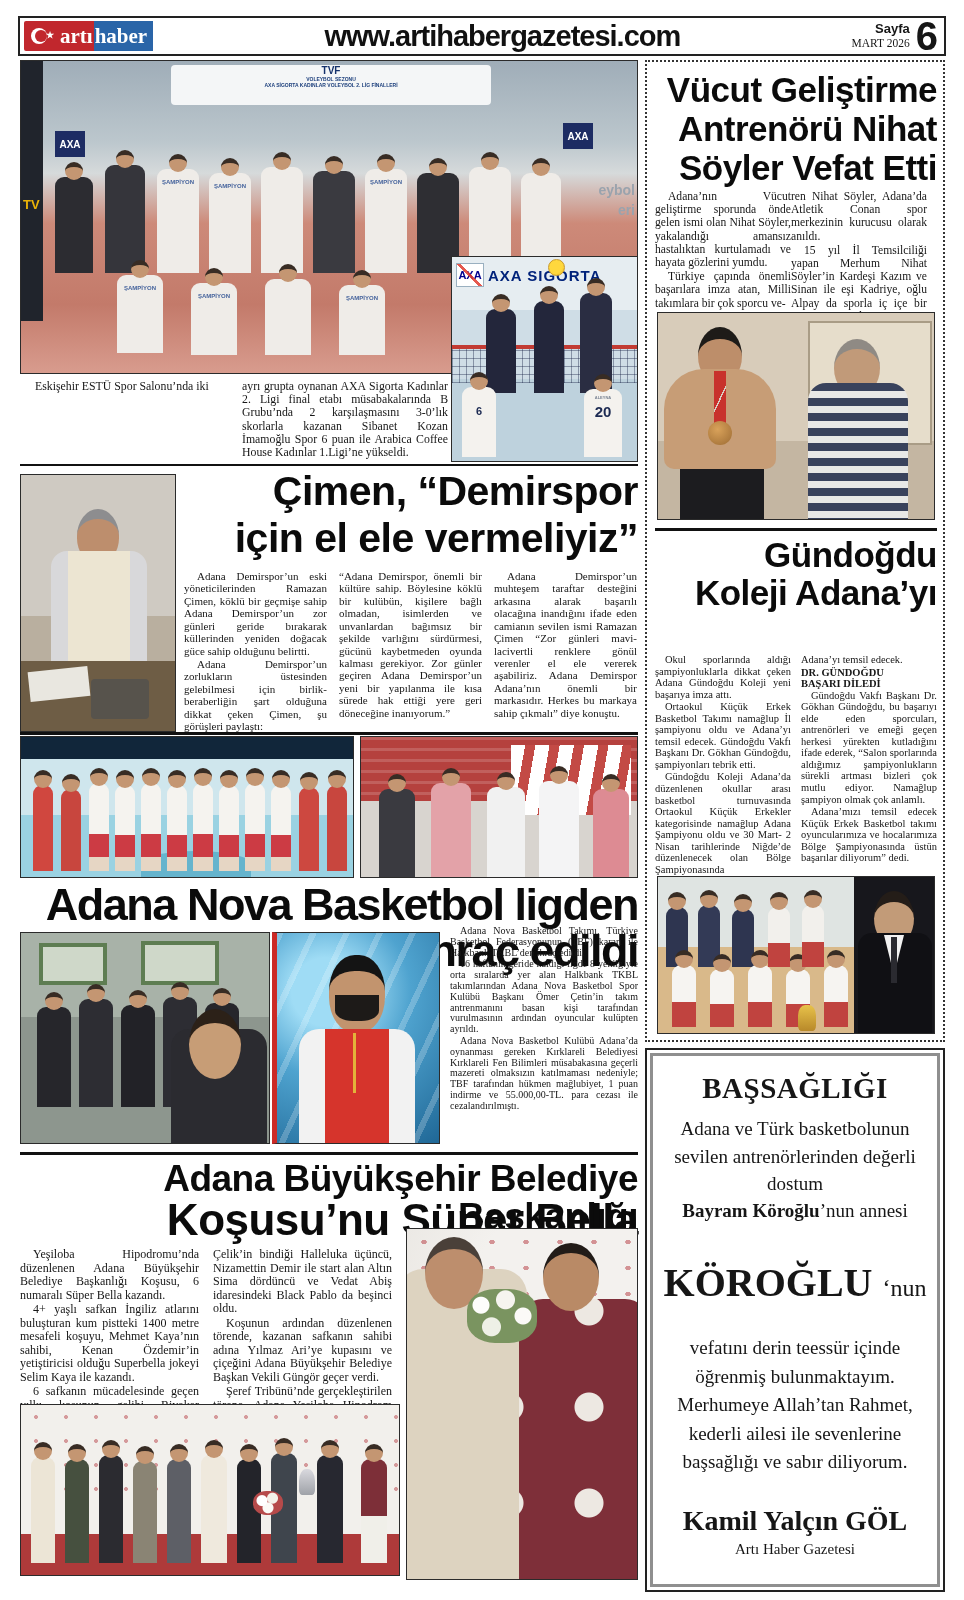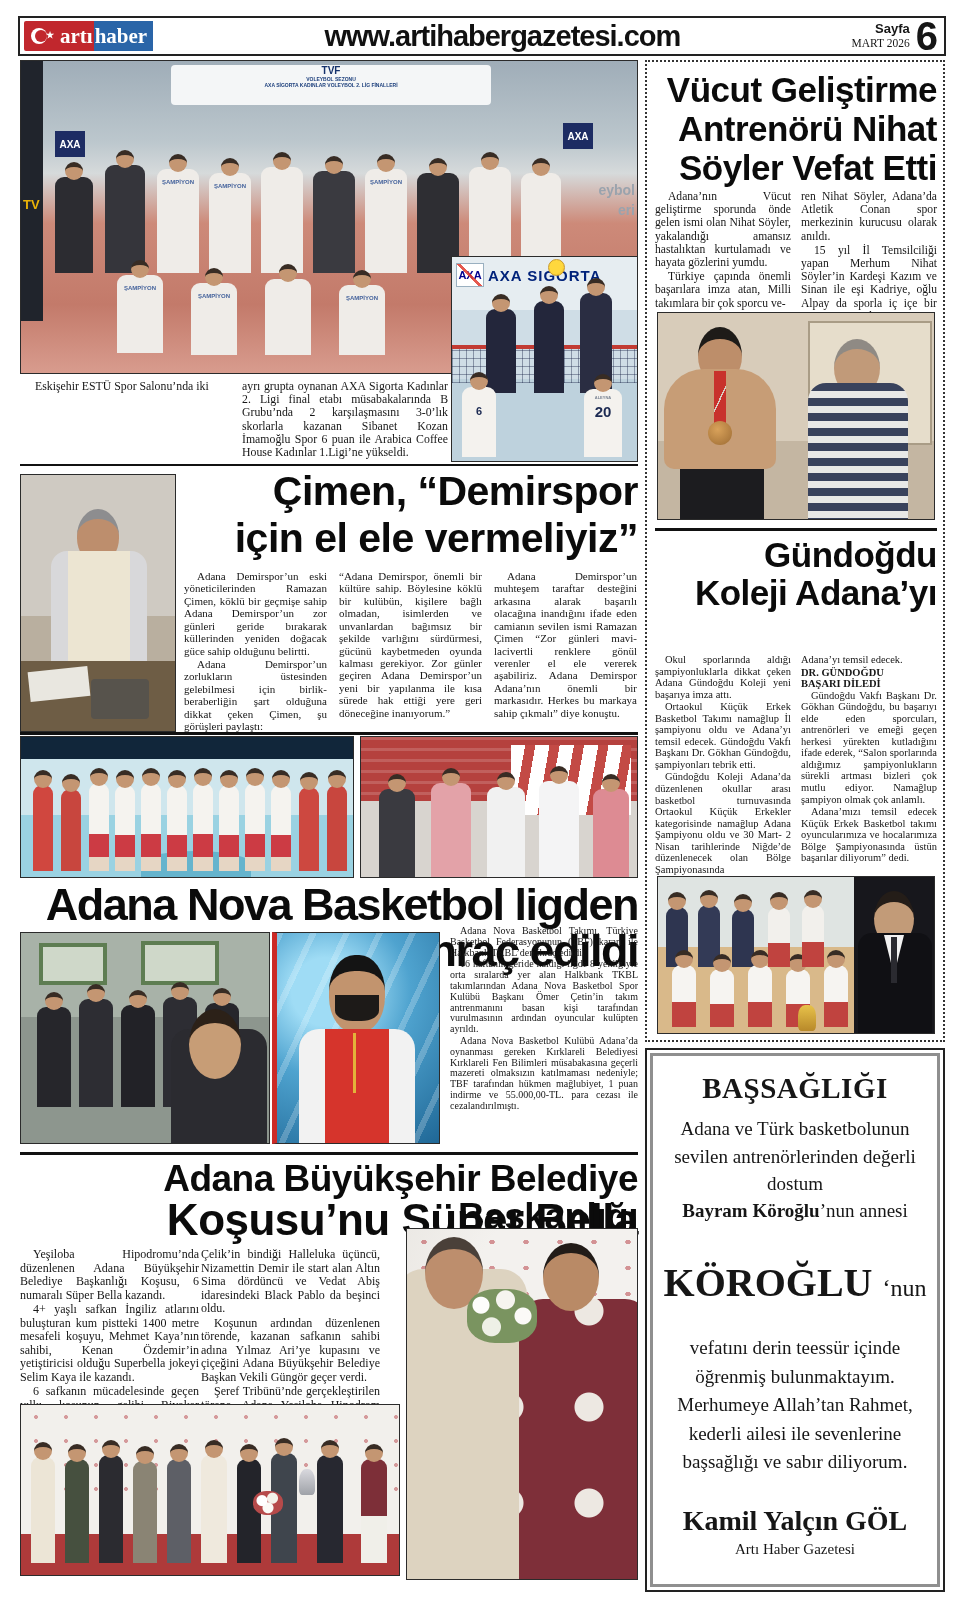--- a/index.html
+++ b/index.html
@@ -216,21 +216,21 @@
       <p style="text-indent:10px">Adana Nova Basketbol Takımı, Türkiye Basketbol Federasyonunun (TBF) kararı ile Halkbank TKBL’den ihraç edildi.</p>
       <p style="text-indent:10px">16 haftanın geride kaldığı ligde 8 yenilgiyle orta sıralarda yer alan Halkbank TKBL takımlarından Adana Nova Basketbol Spor Kulübü Başkanı Ömer Çetin’in takım antrenmanını basan kişi tarafından vurulmasının ardından oyuncular kulüpten ayrıldı.</p>
       <p style="text-indent:10px">Adana Nova Basketbol Kulübü Adana’da oynanması gereken Kırklareli Belediyesi Kırklareli Fen Bilimleri müsabakasına geçerli mazereti olmaksızın katılmaması nedeniyle; TBF tarafından hükmen mağlubiyet, 1 puan indirme ve 55.000,00-TL. para cezası ile cezalandırılmıştı.</p>
     </div>
   </div>
 
   <div class="abs" style="left:20px;top:1152px;width:618px;height:430px">
     <div class="rule" style="left:0;top:0;width:618px;height:3px"></div>
     <div class="hl abs" style="left:0;top:8px;width:618px;font-size:37px">Adana Büyükşehir Belediye Başkanlığı</div>
     <div class="hl abs" style="left:0;top:46px;width:618px;font-size:44px">Koşusu’nu Süper Bella kazandı</div>
-    <div class="cols" style="left:0;top:96px;width:372px;gap:2px;font-size:12px;line-height:1.13">
+    <div class="cols" style="left:0;top:96px;width:372px;gap:14px;font-size:12px;line-height:1.13">
       <div class="col" style="width:179px">
         <p>Yeşiloba Hipodromu’nda düzenlenen Adana Büyükşehir Belediye Başkanlığı Koşusu, 6 numaralı Süper Bella kazandı.</p>
         <p>4+ yaşlı safkan İngiliz atlarını buluşturan kum pistteki 1400 metre mesafeli koşuyu, Mehmet Kaya’nın sahibi, Kenan Özdemir’in yetiştiricisi olduğu Superbella jokeyi Selim Kaya ile kazandı.</p>
         <p>6 safkanın mücadelesinde geçen yılkı koşunun galibi Riyakar Müslüm Çelik ile ikinci olurken, Ahmet</p>
       </div>
       <div class="col" style="width:179px">
         <p style="text-indent:0">Çelik’in bindiği Halleluka üçüncü, Nizamettin Demir ile start alan Altın Sima dördüncü ve Vedat Abiş idaresindeki Black Pablo da beşinci oldu.</p>
         <p>Koşunun ardından düzenlenen törende, kazanan safkanın sahibi adına Yılmaz Ari’ye kupasını ve çiçeğini Adana Büyükşehir Belediye Başkan Vekili Güngör geçer verdi.</p>
         <p>Şeref Tribünü’nde gerçekleştirilen törene, Adana Yeşiloba Hipodrom Müdürü F.Bora Güralp ve davetliler de katıldı.</p>
       </div>
@@ -259,21 +259,21 @@
       <div class="abs" style="left:232px;top:86px;width:30px;height:24px;border-radius:45%;background:radial-gradient(circle at 30% 40%,#fff 0 5px,transparent 6px),radial-gradient(circle at 65% 30%,#f4f2ea 0 5px,transparent 6px),radial-gradient(circle at 50% 70%,#fbfaf6 0 5px,transparent 6px),#b64a4a"></div>
     </div>
   </div>
 
   <div class="dotted" style="left:645px;top:60px;width:300px;height:982px">
     <div class="hl" style="position:absolute;left:6px;top:8px;width:284px;font-size:35px;line-height:39px">
       <div>Vücut Geliştirme</div>
       <div>Antrenörü Nihat</div>
       <div>Söyler Vefat Etti</div>
     </div>
-    <div class="cols" style="left:8px;top:128px;width:282px;gap:10px;font-size:11.6px;line-height:1.14">
+    <div class="cols" style="left:8px;top:128px;width:282px;font-size:11.6px;line-height:1.14">
       <div class="col" style="width:136px">
         <p>Adana’nın Vücut geliştirme sporunda önde gelen ismi olan Nihat Söyler, yakalandığı amansız hastalıktan kurtulamadı ve hayata gözlerini yumdu.</p>
         <p>Türkiye çapında önemli başarılara imza atan, Milli takımlara bir çok sporcu ve-</p>
       </div>
       <div class="col" style="width:136px">
         <p style="text-indent:0">ren Nihat Söyler, Adana’da Atletik Conan spor merkezinin kurucusu olarak anıldı.</p>
         <p>15 yıl İl Temsilciliği yapan Merhum Nihat Söyler’in Kardeşi Kazım ve Sinan ile eşi Kadriye, oğlu Alpay da sporla iç içe bir yaşam sürüyorlar.</p>
       </div>
     </div>
     <div class="photo" style="left:10px;top:250px;width:278px;height:208px;background:linear-gradient(180deg,#d8ccba 0 62%,#c4b6a2 62% 100%)">

